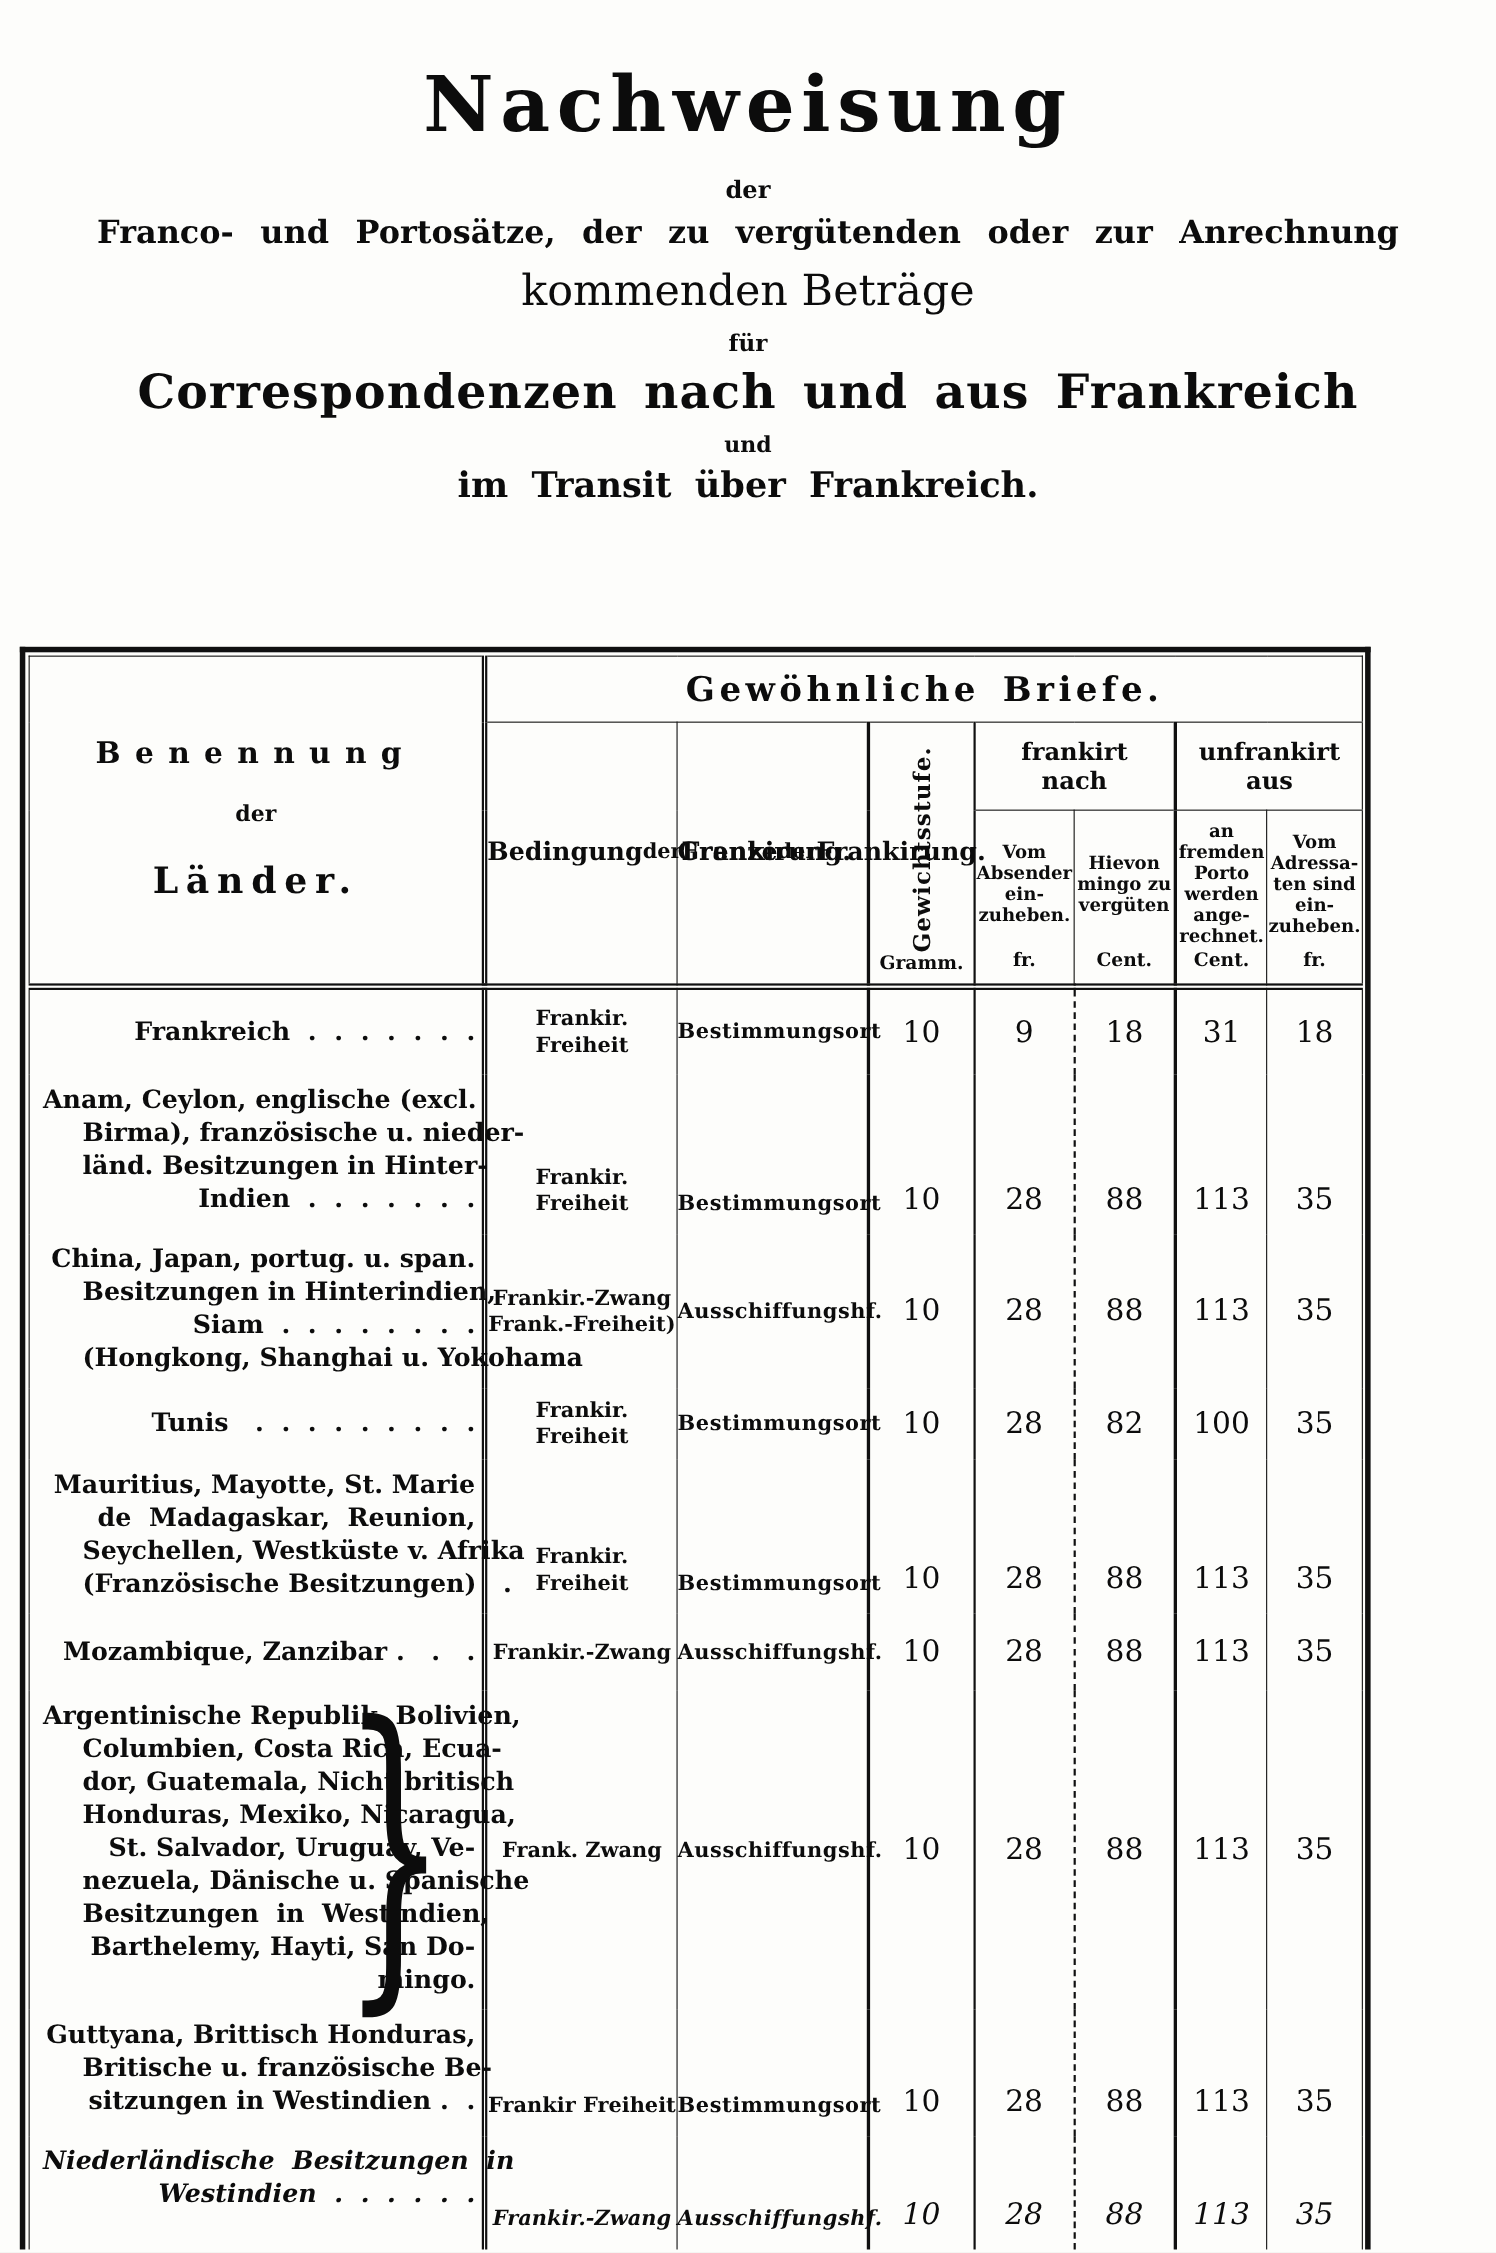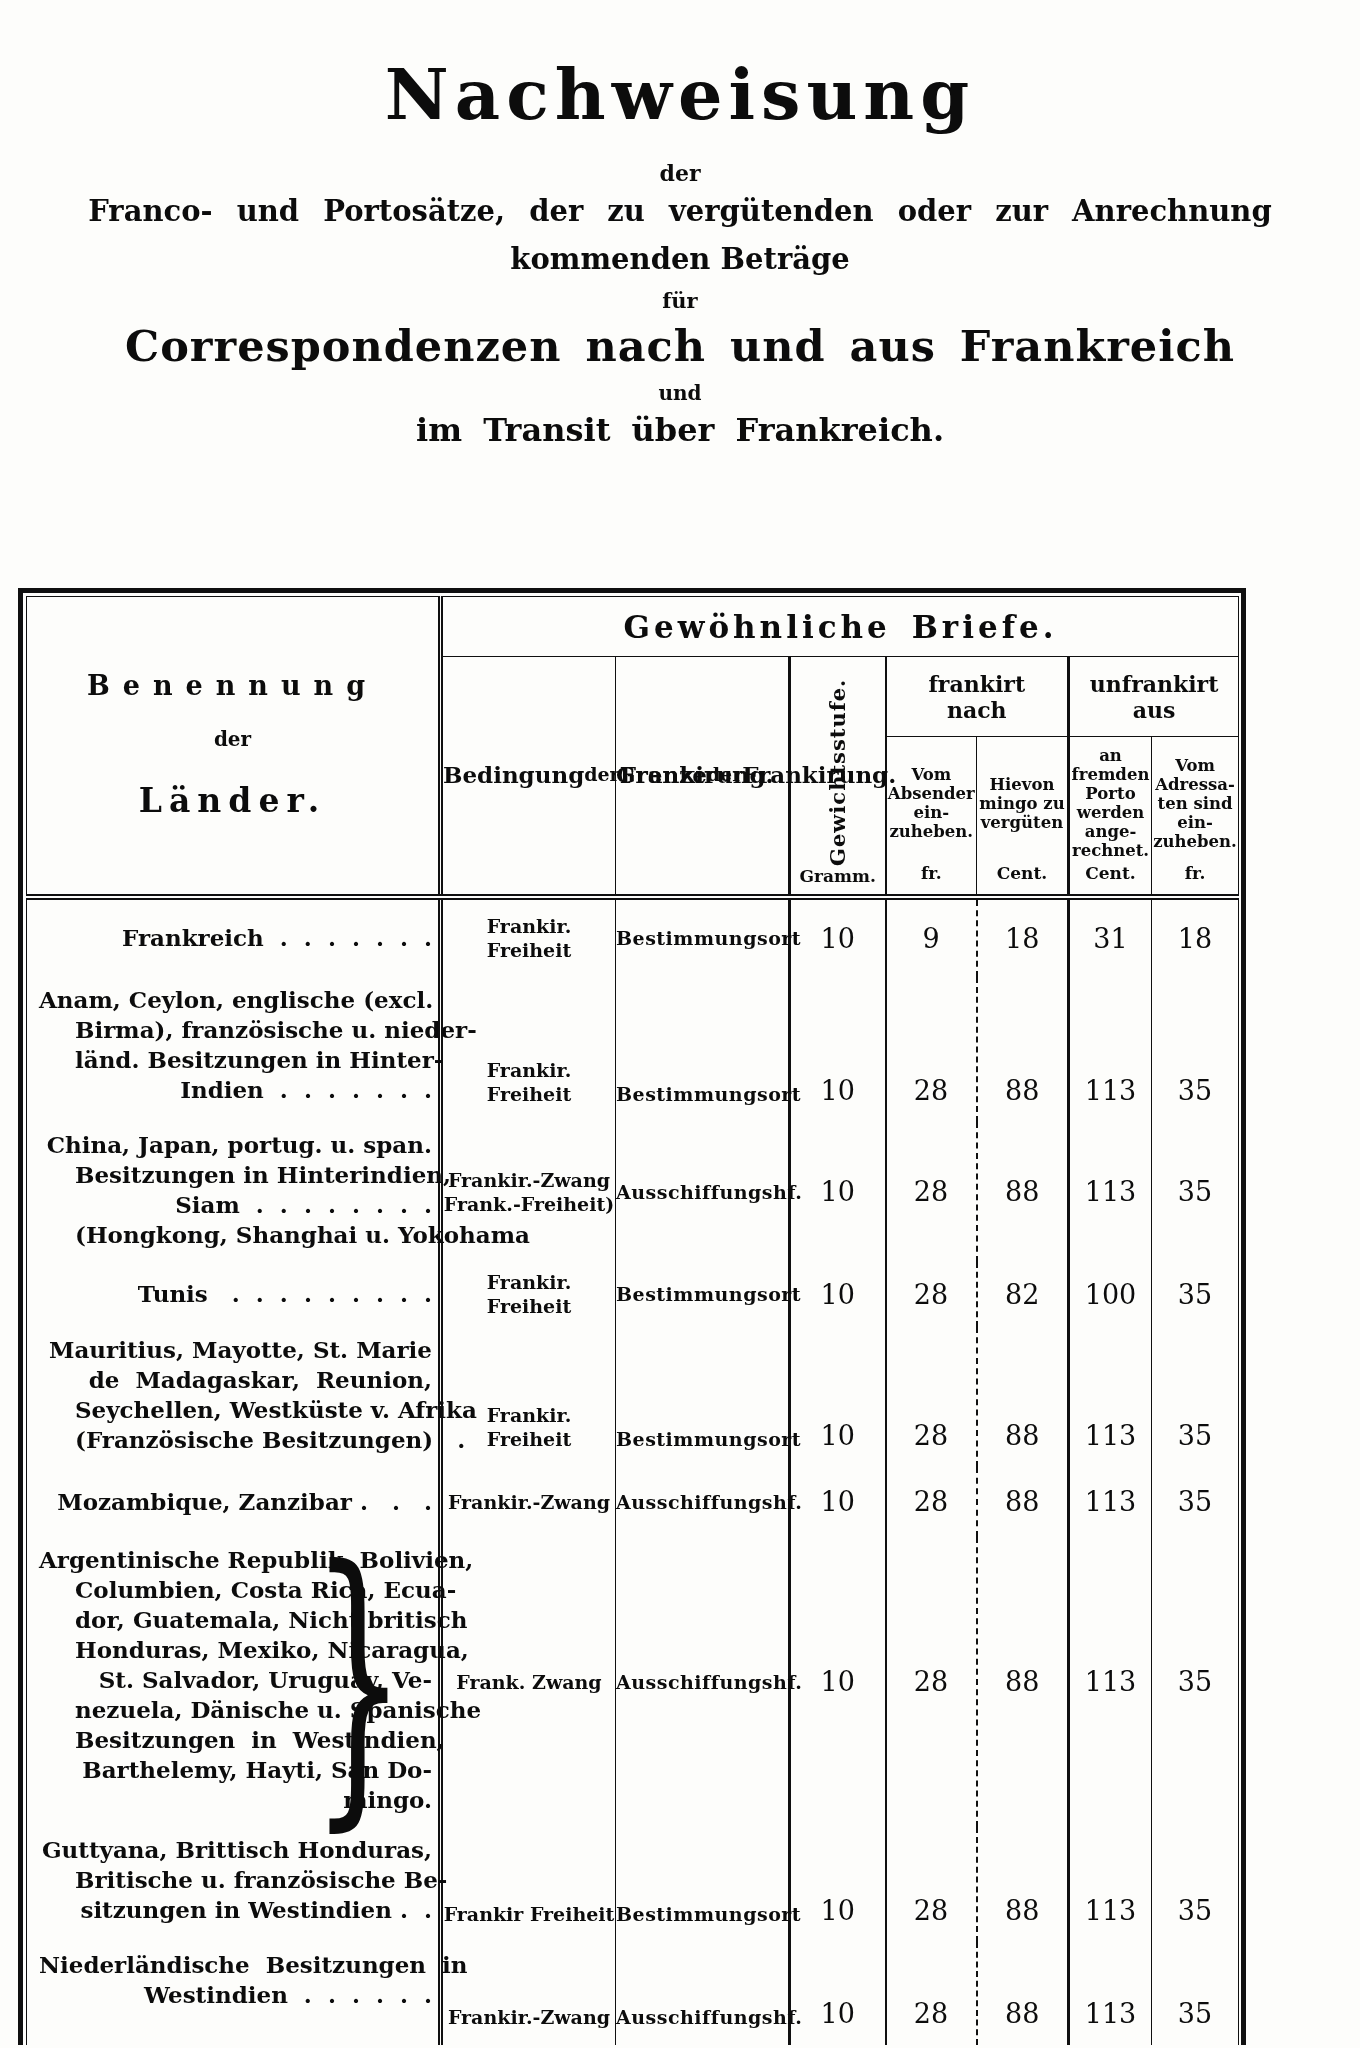--- a/index.html
+++ b/index.html
@@ -11,21 +11,21 @@
     color:#0c0c0c;
     font-family:"DejaVu Serif","Liberation Serif",serif;
     overflow:hidden;
   }
 
   
   .title-block { text-align:center; padding-top:58px; }
   .t-main  { font-size:70px; font-weight:700; letter-spacing:6px; line-height:1.05; }
   .t-der   { font-size:22px; font-weight:700; margin-top:28px; }
   .t-line1 { font-size:29px; font-weight:700; margin-top:8px; word-spacing:14px; padding:0 60px; }
-  .t-line2 { font-size:29px; font-weight:700; margin-top:14px; }
+  .t-line2 { font-size:39px; font-weight:400; margin-top:14px; }
   .t-fuer  { font-size:21px; font-weight:700; margin-top:12px; }
   .t-corr  { font-size:43px; font-weight:700; margin-top:8px; letter-spacing:1px; word-spacing:8px; }
   .t-und   { font-size:20px; font-weight:700; margin-top:10px; }
   .t-trans { font-size:32px; font-weight:700; margin-top:6px; word-spacing:10px; }
 
   
   .table-frame {
     position:absolute; left:18px; top:588px;
     width:1228px;
     border:5px solid #101010;
@@ -353,21 +353,21 @@
     <td class="c-bed valcell">
               <div>Frankir Freiheit</div>
             </td>
     <td class="c-grenze valcell">Bestimmungsort</td>
     <td class="c-num valcell">10</td>
     <td class="c-num valcell">28</td>
     <td class="c-num valcell">88</td>
     <td class="c-num valcell">113</td>
     <td class="c-num valcell">35</td>
   </tr>
-          <tr class="data-row va-bottom" style="height: 103px;">
+          <tr class="data-row va-bottom" style="height: 103px; font-style: italic;">
     <td class="c-country multi">
               <div class="cline">Niederländische  Besitzungen  in</div>
               <div class="cline cont">Westindien  .  .  .  .  .  .</div>
             </td>
     <td class="c-bed valcell">
               <div>Frankir.-Zwang</div>
             </td>
     <td class="c-grenze valcell">Ausschiffungshf.</td>
     <td class="c-num valcell">10</td>
     <td class="c-num valcell">28</td>

